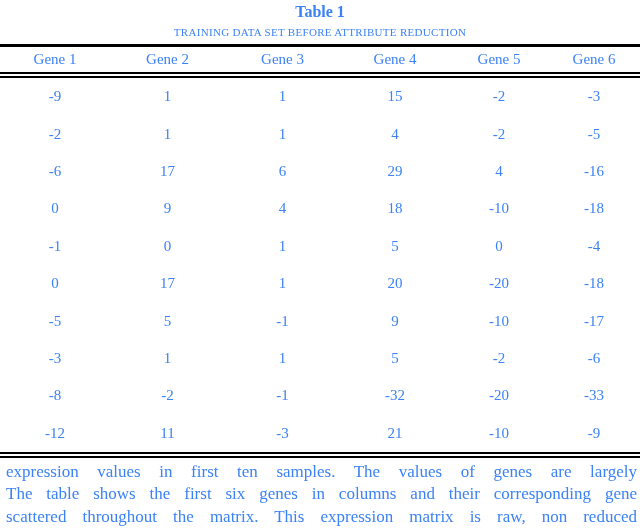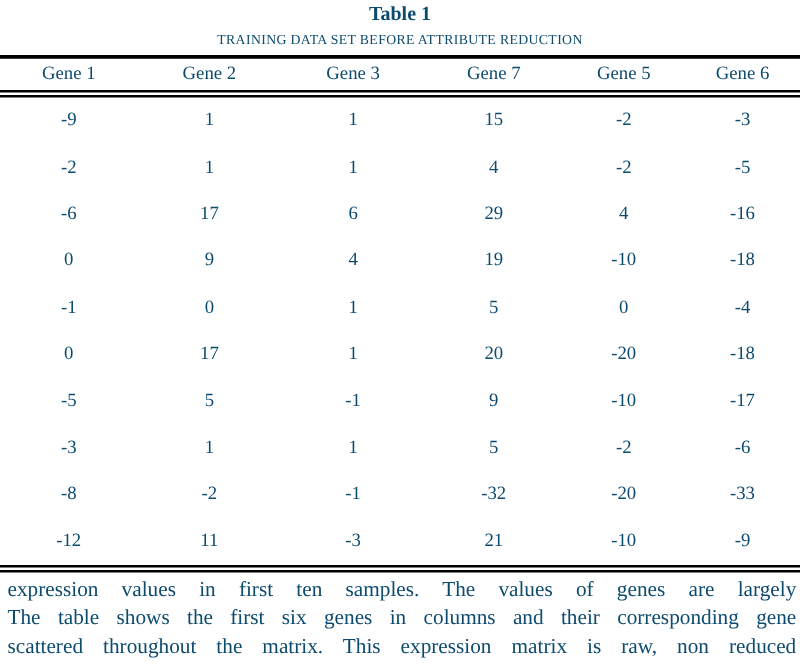--- a/index.html
+++ b/index.html
@@ -3,21 +3,21 @@
 <meta charset="utf-8">
 <style>
   * { margin: 0; padding: 0; box-sizing: border-box; }
   html, body { background: #ffffff; }
   .page {
     position: relative;
     width: 640px;
     height: 531px;
     overflow: hidden;
     background: #ffffff;
-    color: #0c4a6e;
+    color: #3b82f6;
     font-family: "Liberation Serif", serif;
   }
   .title {
     text-align: center;
     font-weight: bold;
     font-size: 16px;
     line-height: 20px;
     padding-top: 2px;
   }
   .subtitle {
@@ -78,21 +78,21 @@
       <col style="width:115px">
       <col style="width:110px">
       <col style="width:98px">
       <col style="width:92px">
     </colgroup>
     <thead>
       <tr>
           <th>Gene 1</th>
           <th>Gene 2</th>
           <th>Gene 3</th>
-          <th>Gene 7</th>
+          <th>Gene 4</th>
           <th>Gene 5</th>
           <th>Gene 6</th>
         </tr>
     </thead>
   </table>
 
   <div class="rule-double"></div>
 
   <table class="gene-table">
     <colgroup>
@@ -125,21 +125,21 @@
           <td>17</td>
           <td>6</td>
           <td>29</td>
           <td>4</td>
           <td>-16</td>
         </tr>
         <tr>
           <td>0</td>
           <td>9</td>
           <td>4</td>
-          <td>19</td>
+          <td>18</td>
           <td>-10</td>
           <td>-18</td>
         </tr>
         <tr>
           <td>-1</td>
           <td>0</td>
           <td>1</td>
           <td>5</td>
           <td>0</td>
           <td>-4</td>

